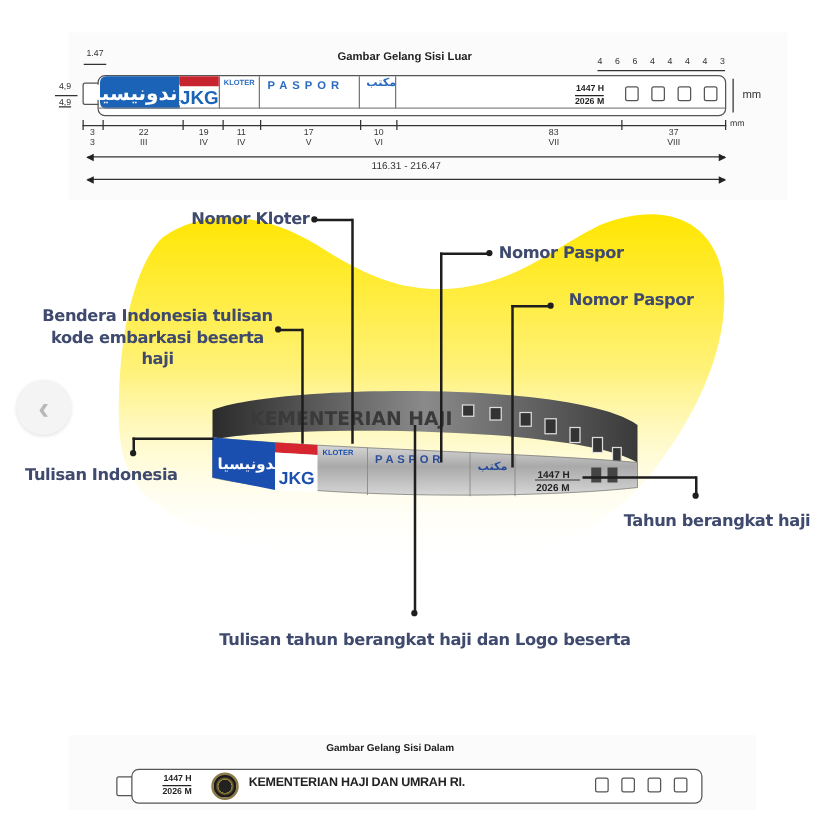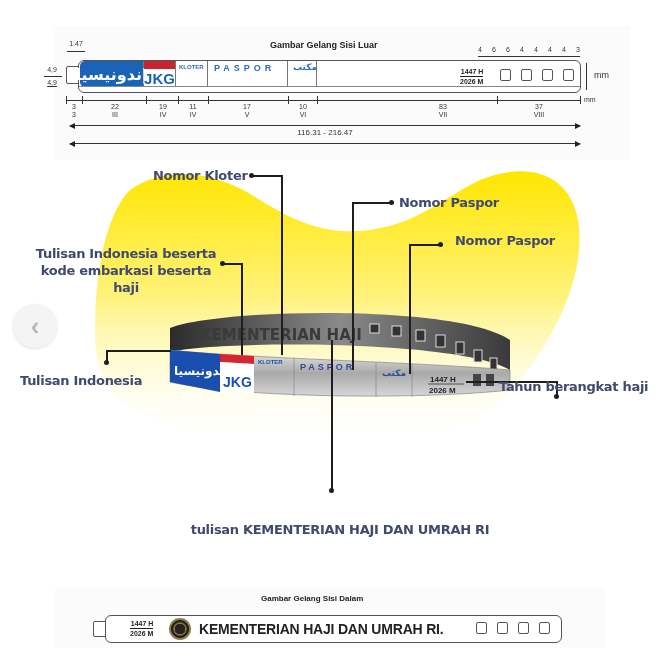--- a/index.html
+++ b/index.html
@@ -38,21 +38,21 @@
   #blob { position: absolute; left: 0; top: 160px; width: 662px; height: 360px; }
 
   .callout { position: absolute; color: #3f4a6e; font-weight: bold; font-size: 13px; line-height: 17px; font-family: "DejaVu Sans", sans-serif; letter-spacing: -0.3px; }
   .ln { position: absolute; background: #1e1e1e; }
   .dot { position: absolute; width: 5px; height: 5px; border-radius: 50%; background: #1e1e1e; }
 
   #bracelet { position: absolute; left: 160px; top: 300px; width: 360px; height: 110px; }
 
   .back-btn { position: absolute; left: 13px; top: 304px; width: 44px; height: 44px; border-radius: 50%; background: #f4f4f4; box-shadow: 0 1px 3px rgba(0,0,0,0.12); display: flex; align-items: center; justify-content: center; color: #b8b8b8; font-size: 26px; font-weight: bold; cursor: pointer; }
 
-  .inner-big { position: absolute; font-size: 14px; font-weight: bold; color: #222; letter-spacing: -0.2px; }
+  .inner-big { position: absolute; font-size: 10px; font-weight: bold; color: #222; letter-spacing: -0.2px; }
   .emblem { position: absolute; width: 22px; height: 22px; border-radius: 50%; border: 2px solid #8b7a4a; background: radial-gradient(circle, #222 40%, #a08a3a 42%, #1a1a1a 60%); }
 </style>
 </head>
 <body>
 
 <div class="panel" id="outer-panel"></div>
 <div class="diag-title" style="left:270px;top:40px;">Gambar Gelang Sisi Luar</div>
 
 <div class="dimtxt" style="left:66px;top:40px;width:20px;">1.47</div>
 <div class="hline" style="left:67px;top:51px;width:18px;"></div>
@@ -196,44 +196,43 @@
 <div class="dot" style="left:389px;top:200px;"></div>
 <div class="ln" style="left:352px;top:202px;width:40px;height:1.5px;"></div>
 <div class="ln" style="left:352px;top:202px;width:1.5px;height:168px;"></div>
 
 <div class="callout" style="left:455px;top:232px;">Nomor Paspor</div>
 <div class="dot" style="left:438px;top:242px;"></div>
 <div class="ln" style="left:409px;top:244px;width:31px;height:1.5px;"></div>
 <div class="ln" style="left:409px;top:244px;width:1.5px;height:130px;"></div>
 
 <div class="callout" style="left:26px;top:245px;text-align:center;width:200px;">
-  <span>Tulisan Indonesia beserta</span><br>
+  <span>Bendera Indonesia tulisan</span><br>
   <span>kode embarkasi beserta haji</span>
 </div>
 <div class="dot" style="left:220px;top:261px;"></div>
 <div class="ln" style="left:222px;top:263px;width:20px;height:1.5px;"></div>
 <div class="ln" style="left:241px;top:263px;width:1.5px;height:92px;"></div>
 
 <div class="ln" style="left:106px;top:350px;width:65px;height:1.5px;"></div>
 <div class="ln" style="left:106px;top:350px;width:1.5px;height:12px;"></div>
 <div class="dot" style="left:104px;top:360px;"></div>
 <div class="callout" style="left:20px;top:372px;width:175px;">
   <span>Tulisan Indonesia</span><br>
 </div>
 
 <div class="ln" style="left:466px;top:381px;width:91px;height:1.5px;"></div>
 <div class="ln" style="left:556px;top:381px;width:1.5px;height:15px;"></div>
 <div class="dot" style="left:554px;top:394px;"></div>
-<div class="callout" style="left:499px;top:378px;">Tahun berangkat haji</div>
+<div class="callout" style="left:499px;top:409px;">Tahun berangkat haji</div>
 
 <div class="ln" style="left:331px;top:340px;width:1.5px;height:150px;"></div>
 <div class="dot" style="left:329px;top:488px;"></div>
 <div class="callout" style="left:150px;top:504px;text-align:center;width:380px;">
-  <br>
-  <span>tulisan KEMENTERIAN HAJI DAN UMRAH RI</span>
+  <span>Tulisan tahun berangkat haji dan Logo beserta</span><br>
 </div>
 
 <div class="panel" id="inner-panel"></div>
 <div class="diag-title" style="left:261px;top:594px;font-size:8px;">Gambar Gelang Sisi Dalam</div>
 <div class="tab" style="left:93px;top:621px;width:14px;height:16px;"></div>
 <div class="strap" style="left:105px;top:615px;width:457px;height:28px;"></div>
 <div class="year" style="left:130px;top:619px;">
   <span class="h">1447 H</span>
   <span>2026 M</span>
 </div>

